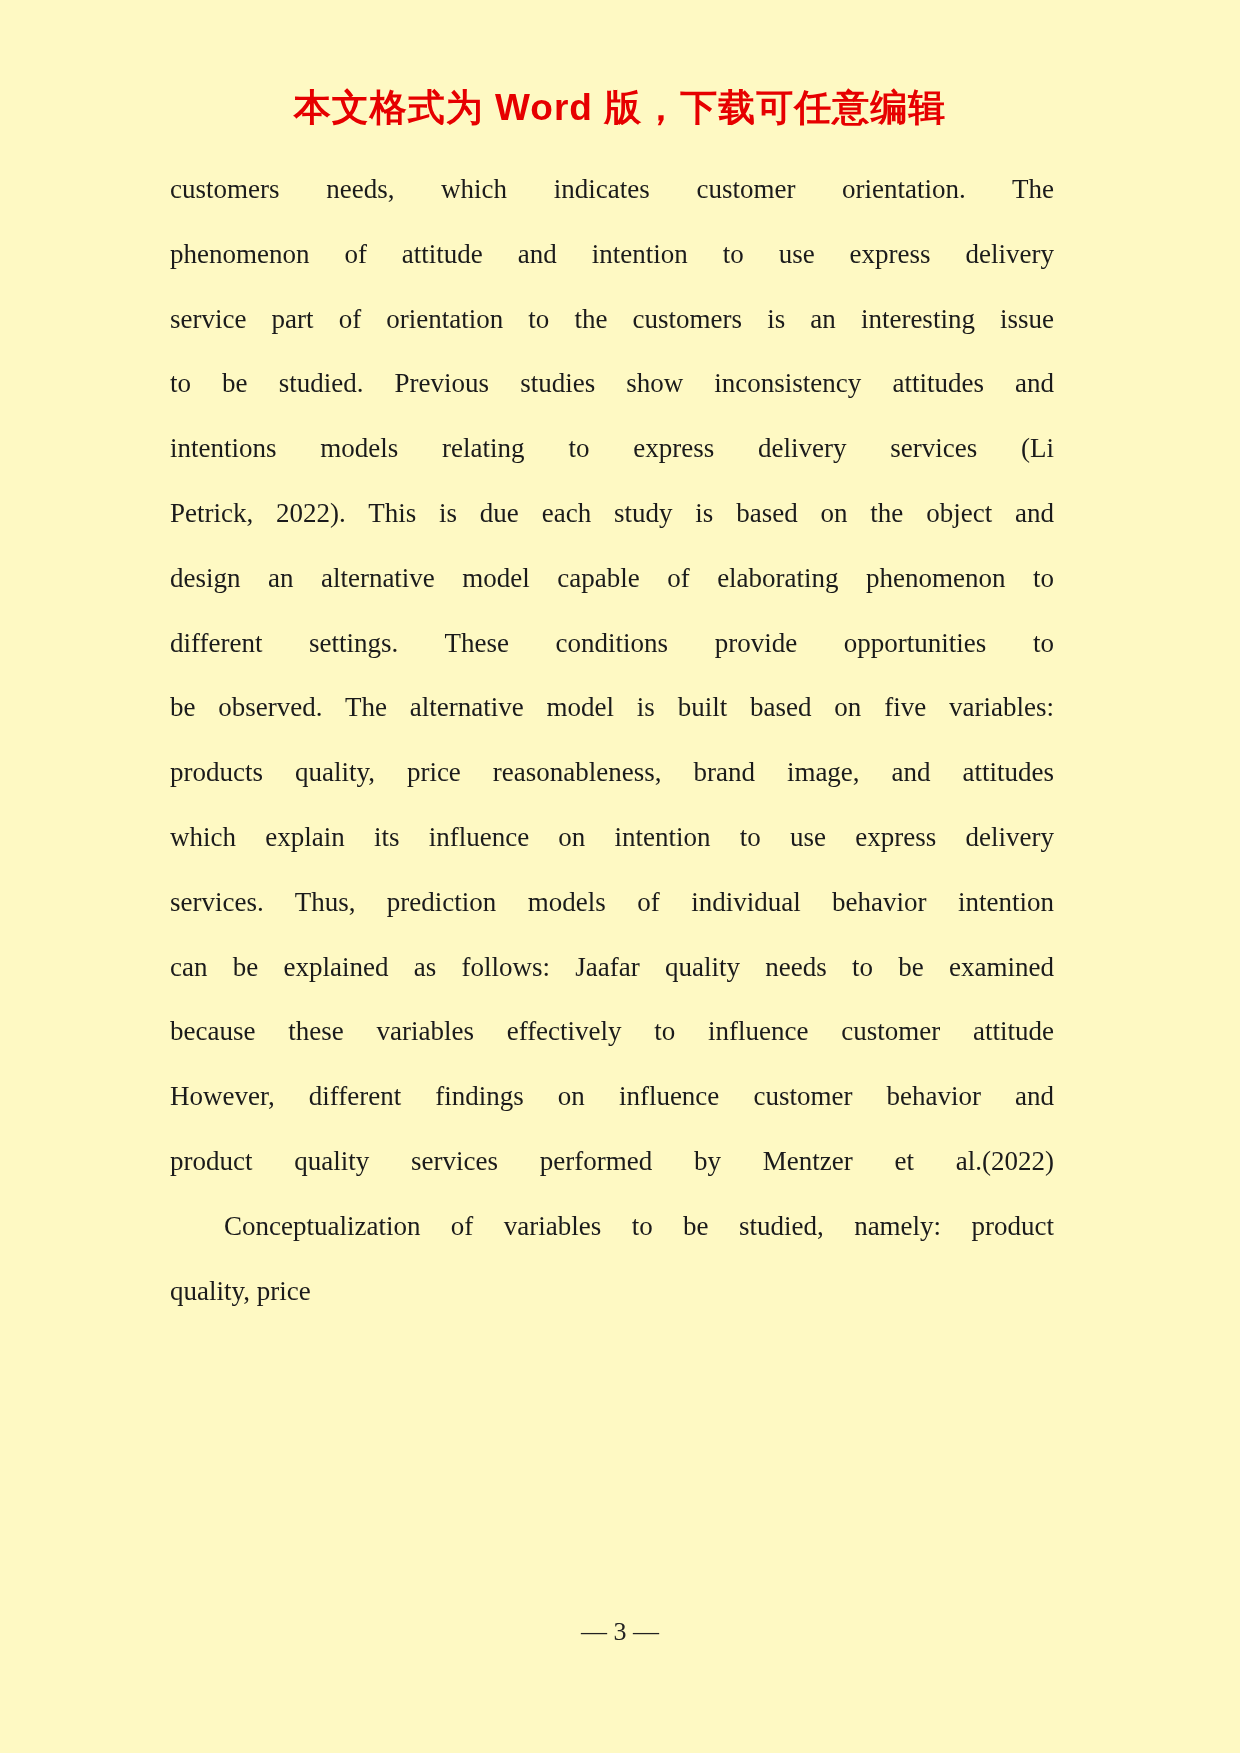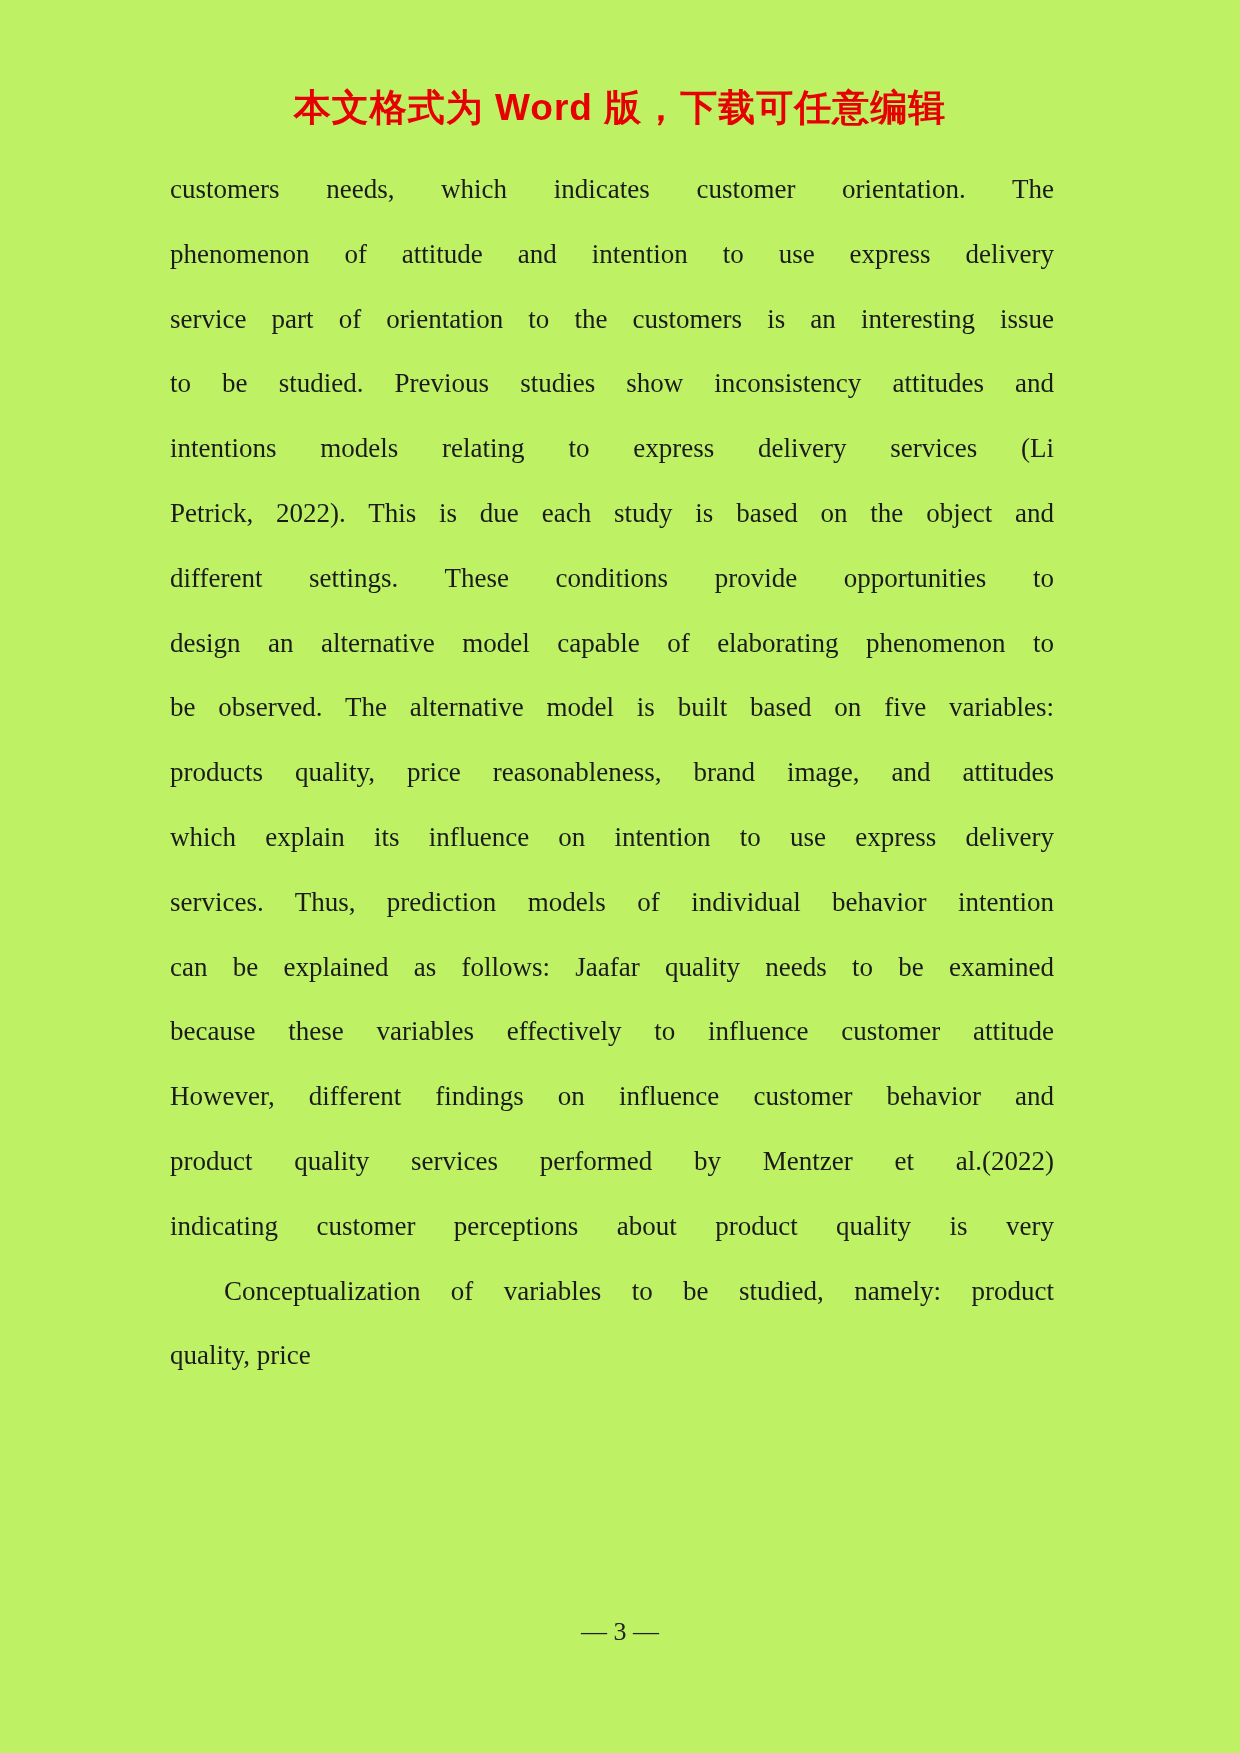--- a/index.html
+++ b/index.html
@@ -4,21 +4,21 @@
 <style>
   html, body {
     margin: 0;
     padding: 0;
     background: #ffffff;
   }
   .page {
     position: relative;
     width: 1240px;
     height: 1753px;
-    background: #bef264;
+    background: #fef9c3;
     overflow: hidden;
   }
   .doc-header {
     position: absolute;
     top: 86px;
     left: 0;
     width: 1240px;
     text-align: center;
     color: #e60000;
     font-family: "Liberation Sans", "DejaVu Sans", sans-serif;
@@ -75,31 +75,30 @@
   <div class="doc-header" style="color: rgb(230, 0, 0);">本文格式为 Word 版，下载可任意编辑</div>
 
   <div class="doc-body">
       <div class="paragraph">
         <div class="line">customers needs, which indicates customer orientation. The</div>
         <div class="line">phenomenon of attitude and intention to use express delivery</div>
         <div class="line">service part of orientation to the customers is an interesting issue</div>
         <div class="line">to be studied. Previous studies show inconsistency attitudes and</div>
         <div class="line">intentions models relating to express delivery services (Li</div>
         <div class="line">Petrick, 2022). This is due each study is based on the object and</div>
+        <div class="line">design an alternative model capable of elaborating phenomenon to</div>
         <div class="line">different settings. These conditions provide opportunities to</div>
-        <div class="line">design an alternative model capable of elaborating phenomenon to</div>
         <div class="line">be observed. The alternative model is built based on five variables:</div>
         <div class="line">products quality, price reasonableness, brand image, and attitudes</div>
         <div class="line">which explain its influence on intention to use express delivery</div>
         <div class="line">services. Thus, prediction models of individual behavior intention</div>
         <div class="line">can be explained as follows: Jaafar quality needs to be examined</div>
         <div class="line">because these variables effectively to influence customer attitude</div>
         <div class="line">However, different findings on influence customer behavior and</div>
         <div class="line">product quality services performed by Mentzer et al.(2022)</div>
-        <div class="line">indicating customer perceptions about product quality is very</div>
       </div>
       <div class="paragraph">
         <div class="line indent">Conceptualization of variables to be studied, namely: product</div>
         <div class="line last">quality, price</div>
       </div>
     </div>
 
   <div class="doc-footer">
     <span>— 3 —</span>
   </div>

